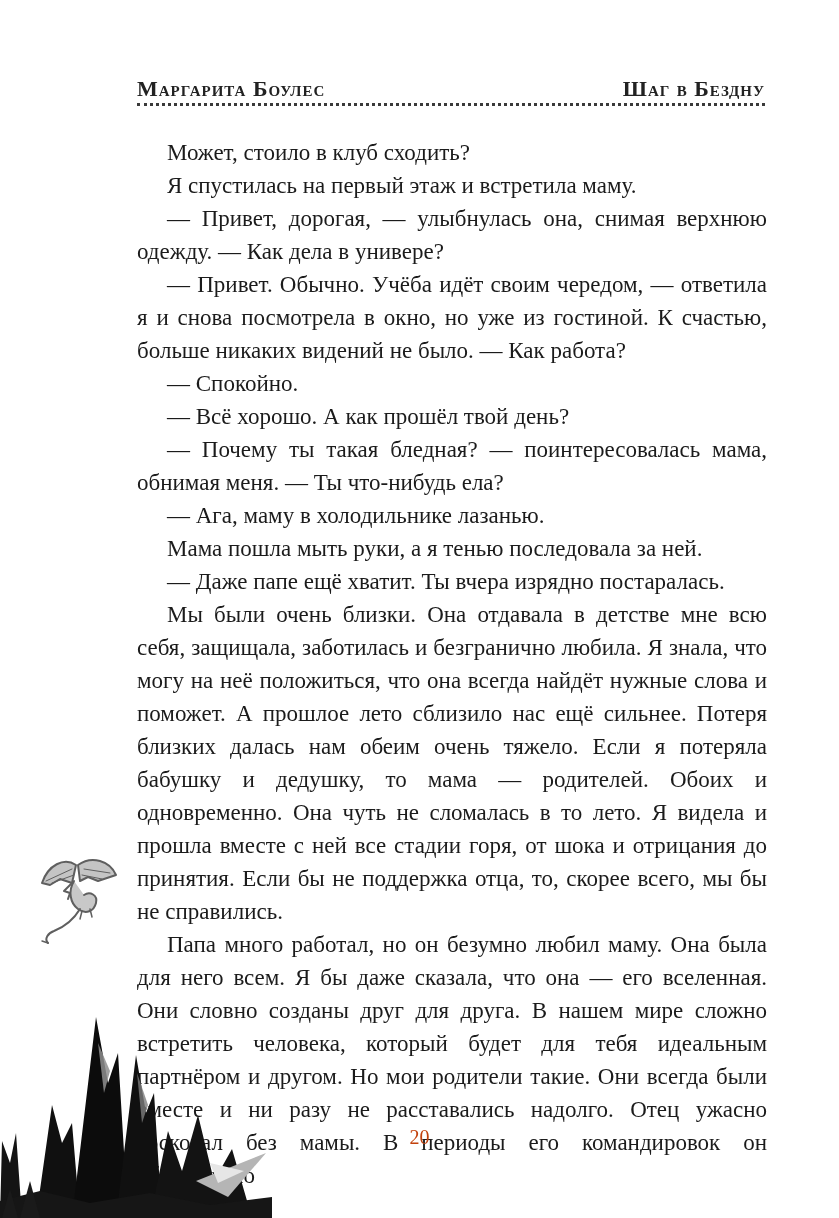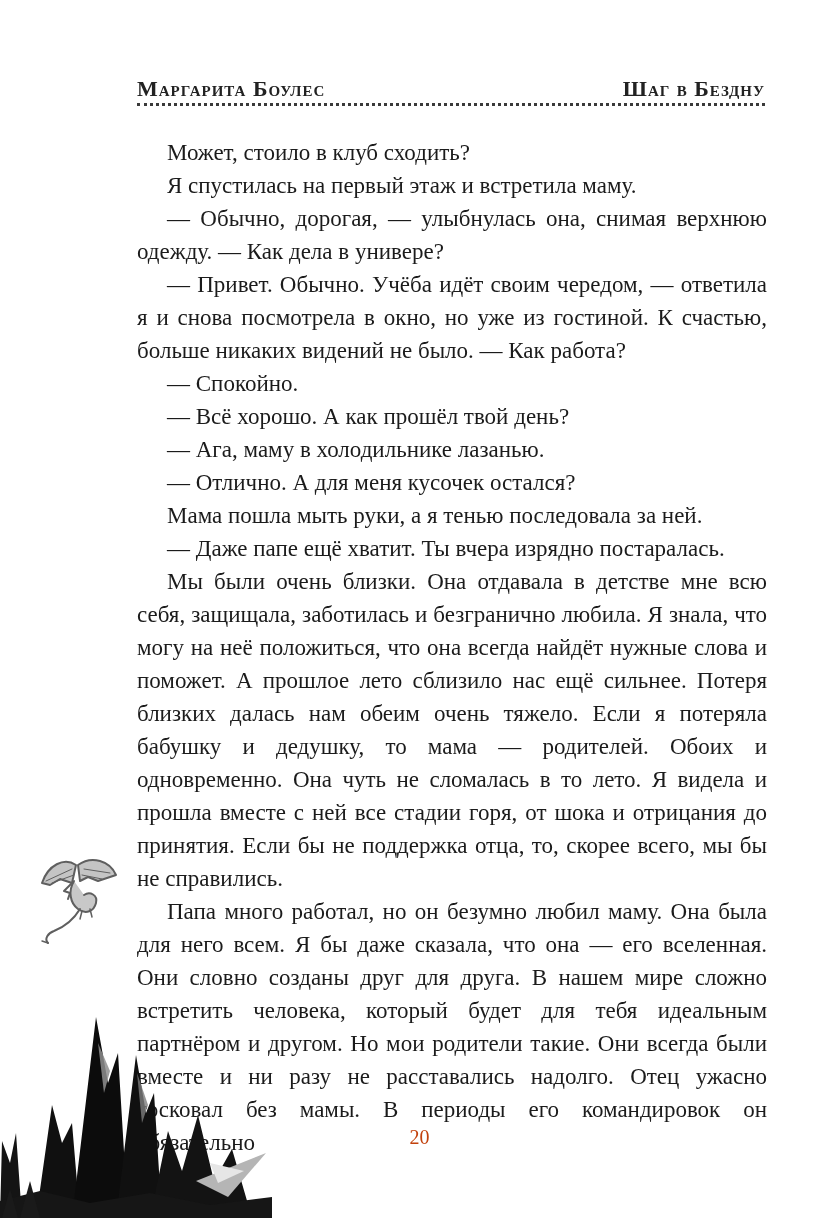--- a/index.html
+++ b/index.html
@@ -58,26 +58,26 @@
   <header class="page-header">
     <span>Маргарита Боулес</span>
     <span>Шаг в Бездну</span>
   </header>
 
   <div class="header-separator"></div>
 
   <main class="page-body">
     <p>Может, стоило в клуб сходить?</p>
     <p>Я спустилась на первый этаж и встретила маму.</p>
-    <p>— Обычно, дорогая, — улыбнулась она, снимая верхнюю одежду. — Как дела в универе?</p>
+    <p>— Привет, дорогая, — улыбнулась она, снимая верхнюю одежду. — Как дела в универе?</p>
     <p>— Привет. Обычно. Учёба идёт своим чередом, — ответила я и снова посмотрела в окно, но уже из гостиной. К счастью, больше никаких видений не было. — Как работа?</p>
     <p>— Спокойно.</p>
     <p>— Всё хорошо. А как прошёл твой день?</p>
+    <p>— Почему ты такая бледная? — поинтересовалась мама, обнимая меня. — Ты что-нибудь ела?</p>
     <p>— Ага, маму в холодильнике лазанью.</p>
-    <p>— Отлично. А для меня кусочек остался?</p>
     <p>Мама пошла мыть руки, а я тенью последовала за ней.</p>
     <p>— Даже папе ещё хватит. Ты вчера изрядно постаралась.</p>
     <p>Мы были очень близки. Она отдавала в детстве мне всю себя, защищала, заботилась и безгранично любила. Я знала, что могу на неё положиться, что она всегда найдёт нужные слова и поможет. А прошлое лето сблизило нас ещё сильнее. Потеря близких далась нам обеим очень тяжело. Если я потеряла бабушку и дедушку, то мама — родителей. Обоих и одновременно. Она чуть не сломалась в то лето. Я видела и прошла вместе с ней все стадии горя, от шока и отрицания до принятия. Если бы не поддержка отца, то, скорее всего, мы бы не справились.</p>
     <p>Папа много работал, но он безумно любил маму. Она была для него всем. Я бы даже сказала, что она — его вселенная. Они словно созданы друг для друга. В нашем мире сложно встретить человека, который будет для тебя идеальным партнёром и другом. Но мои родители такие. Они всегда были вместе и ни разу не расставались надолго. Отец ужасно тосковал без мамы. В периоды его командировок он обязательно</p>
   </main>
 
   <svg class="dragon-art" width="90" height="95" viewBox="0 0 90 95" aria-hidden="true">
     <g fill="none" stroke="#5f5f5f" stroke-width="2" stroke-linecap="round" stroke-linejoin="round">
 
       <path d="M8,30 C14,12 30,4 42,12 L38,30 L26,26 L16,32 Z" fill="#8a8a8a" fill-opacity="0.5"></path>

